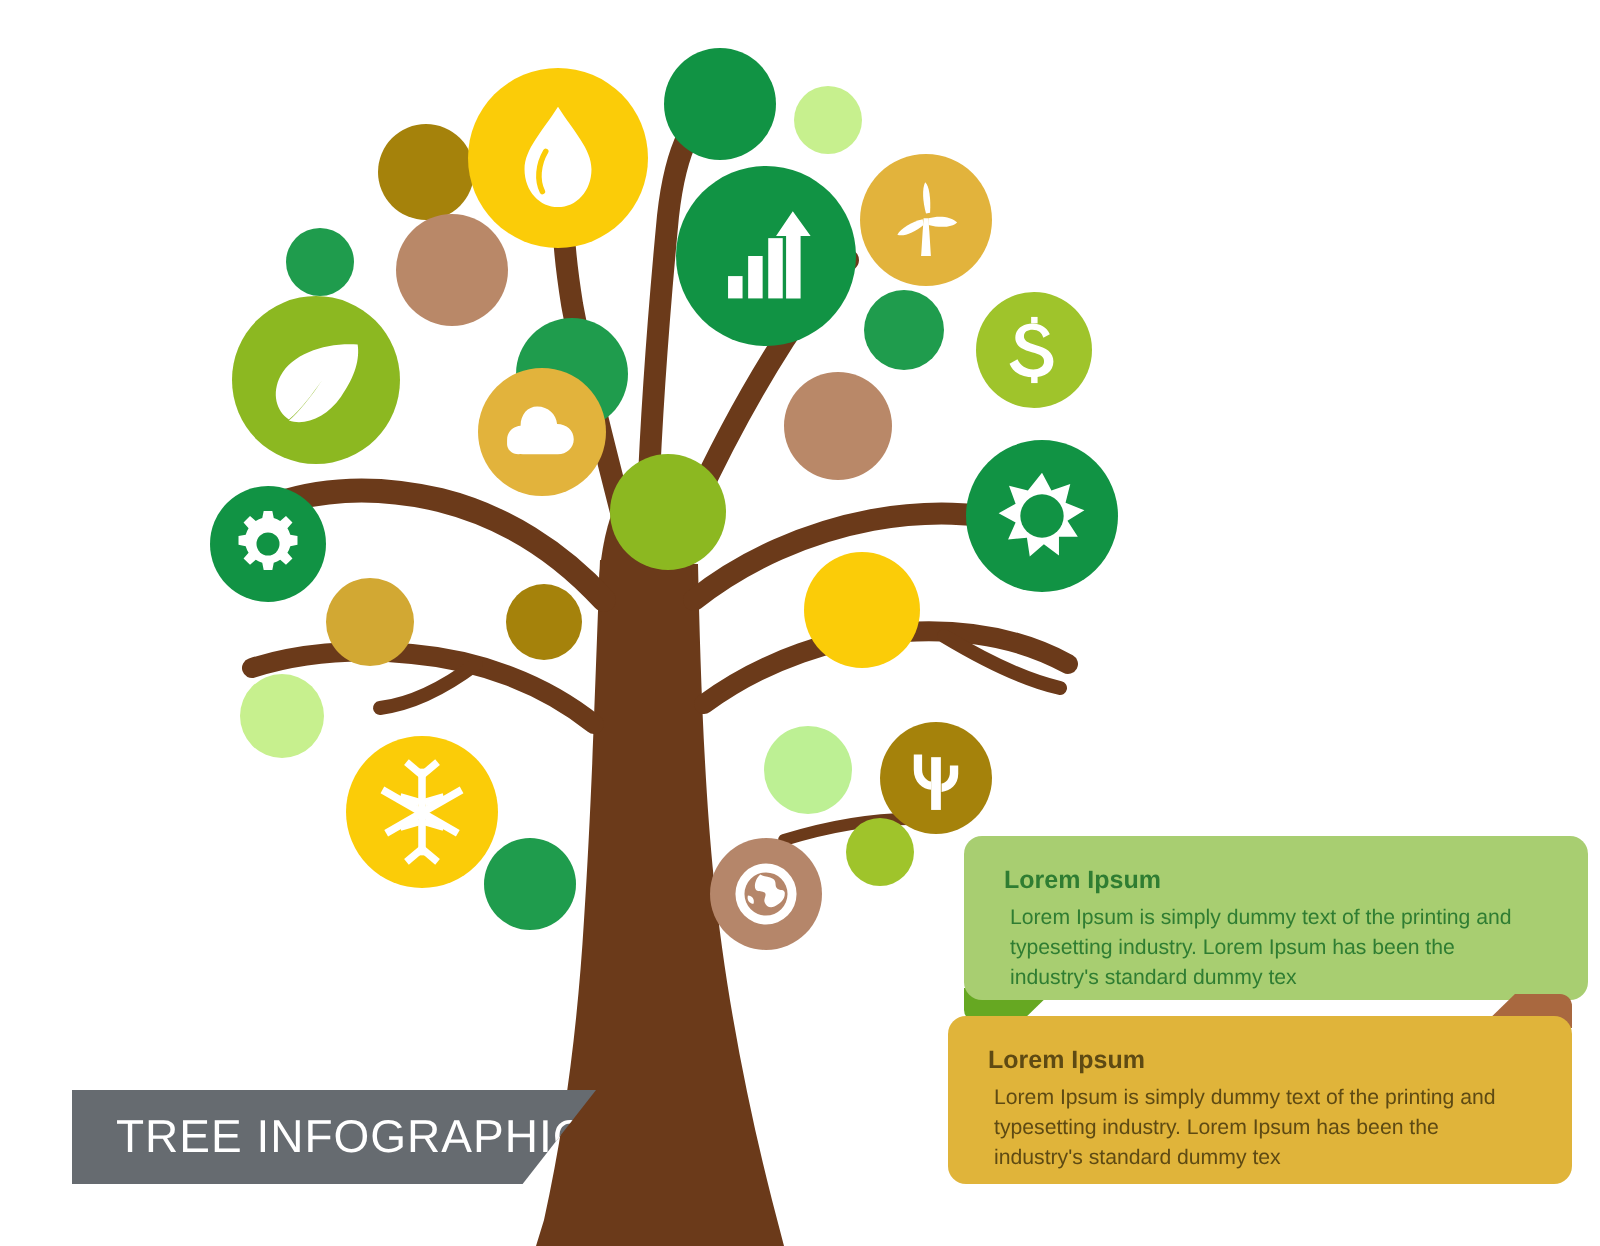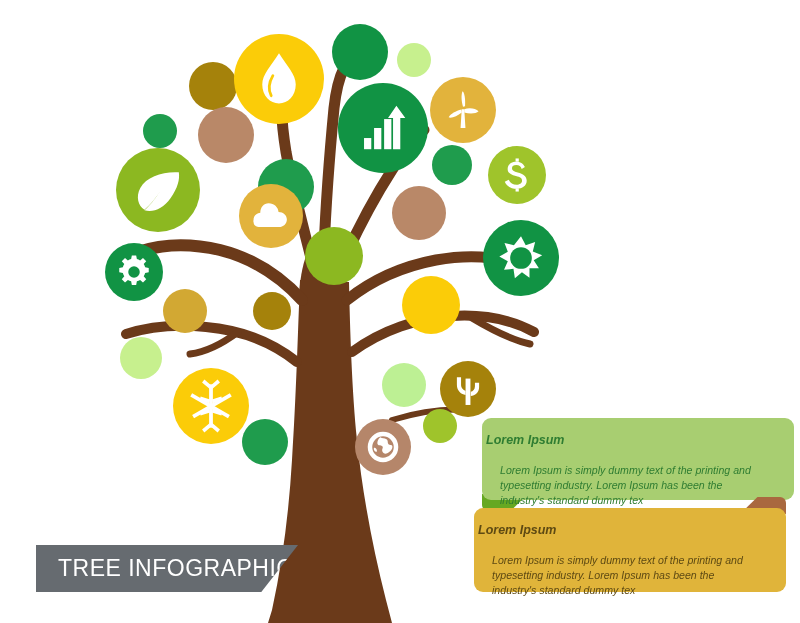--- a/index.html
+++ b/index.html
@@ -45,33 +45,32 @@
     padding-left: 22px;
     white-space: nowrap;
     font-family: "Liberation Sans", sans-serif;
   }
 
   
   .card {
     position: absolute;
     border-radius: 9px;
     box-sizing: border-box;
-    padding: 14px 22px 14px 4px;
-    font-style: italic;
+    padding: 14px 22px 14px 20px;
   }
   .card-title {
     font-size: 12.5px;
     font-weight: bold;
     margin: 0 0 2px 0;
     line-height: 1.35;
   }
   .card-body {
     font-size: 10.6px;
     line-height: 1.42;
-    margin: 14px;
+    margin: 3px;
   }
   #card-green {
     left: 482px;
     top: 418px;
     width: 312px;
     height: 82px;
     background: #a8ce71;
   }
   #card-green .card-title { color: #2f7d32; }
   #card-green .card-body { color: #2f7d32; }

